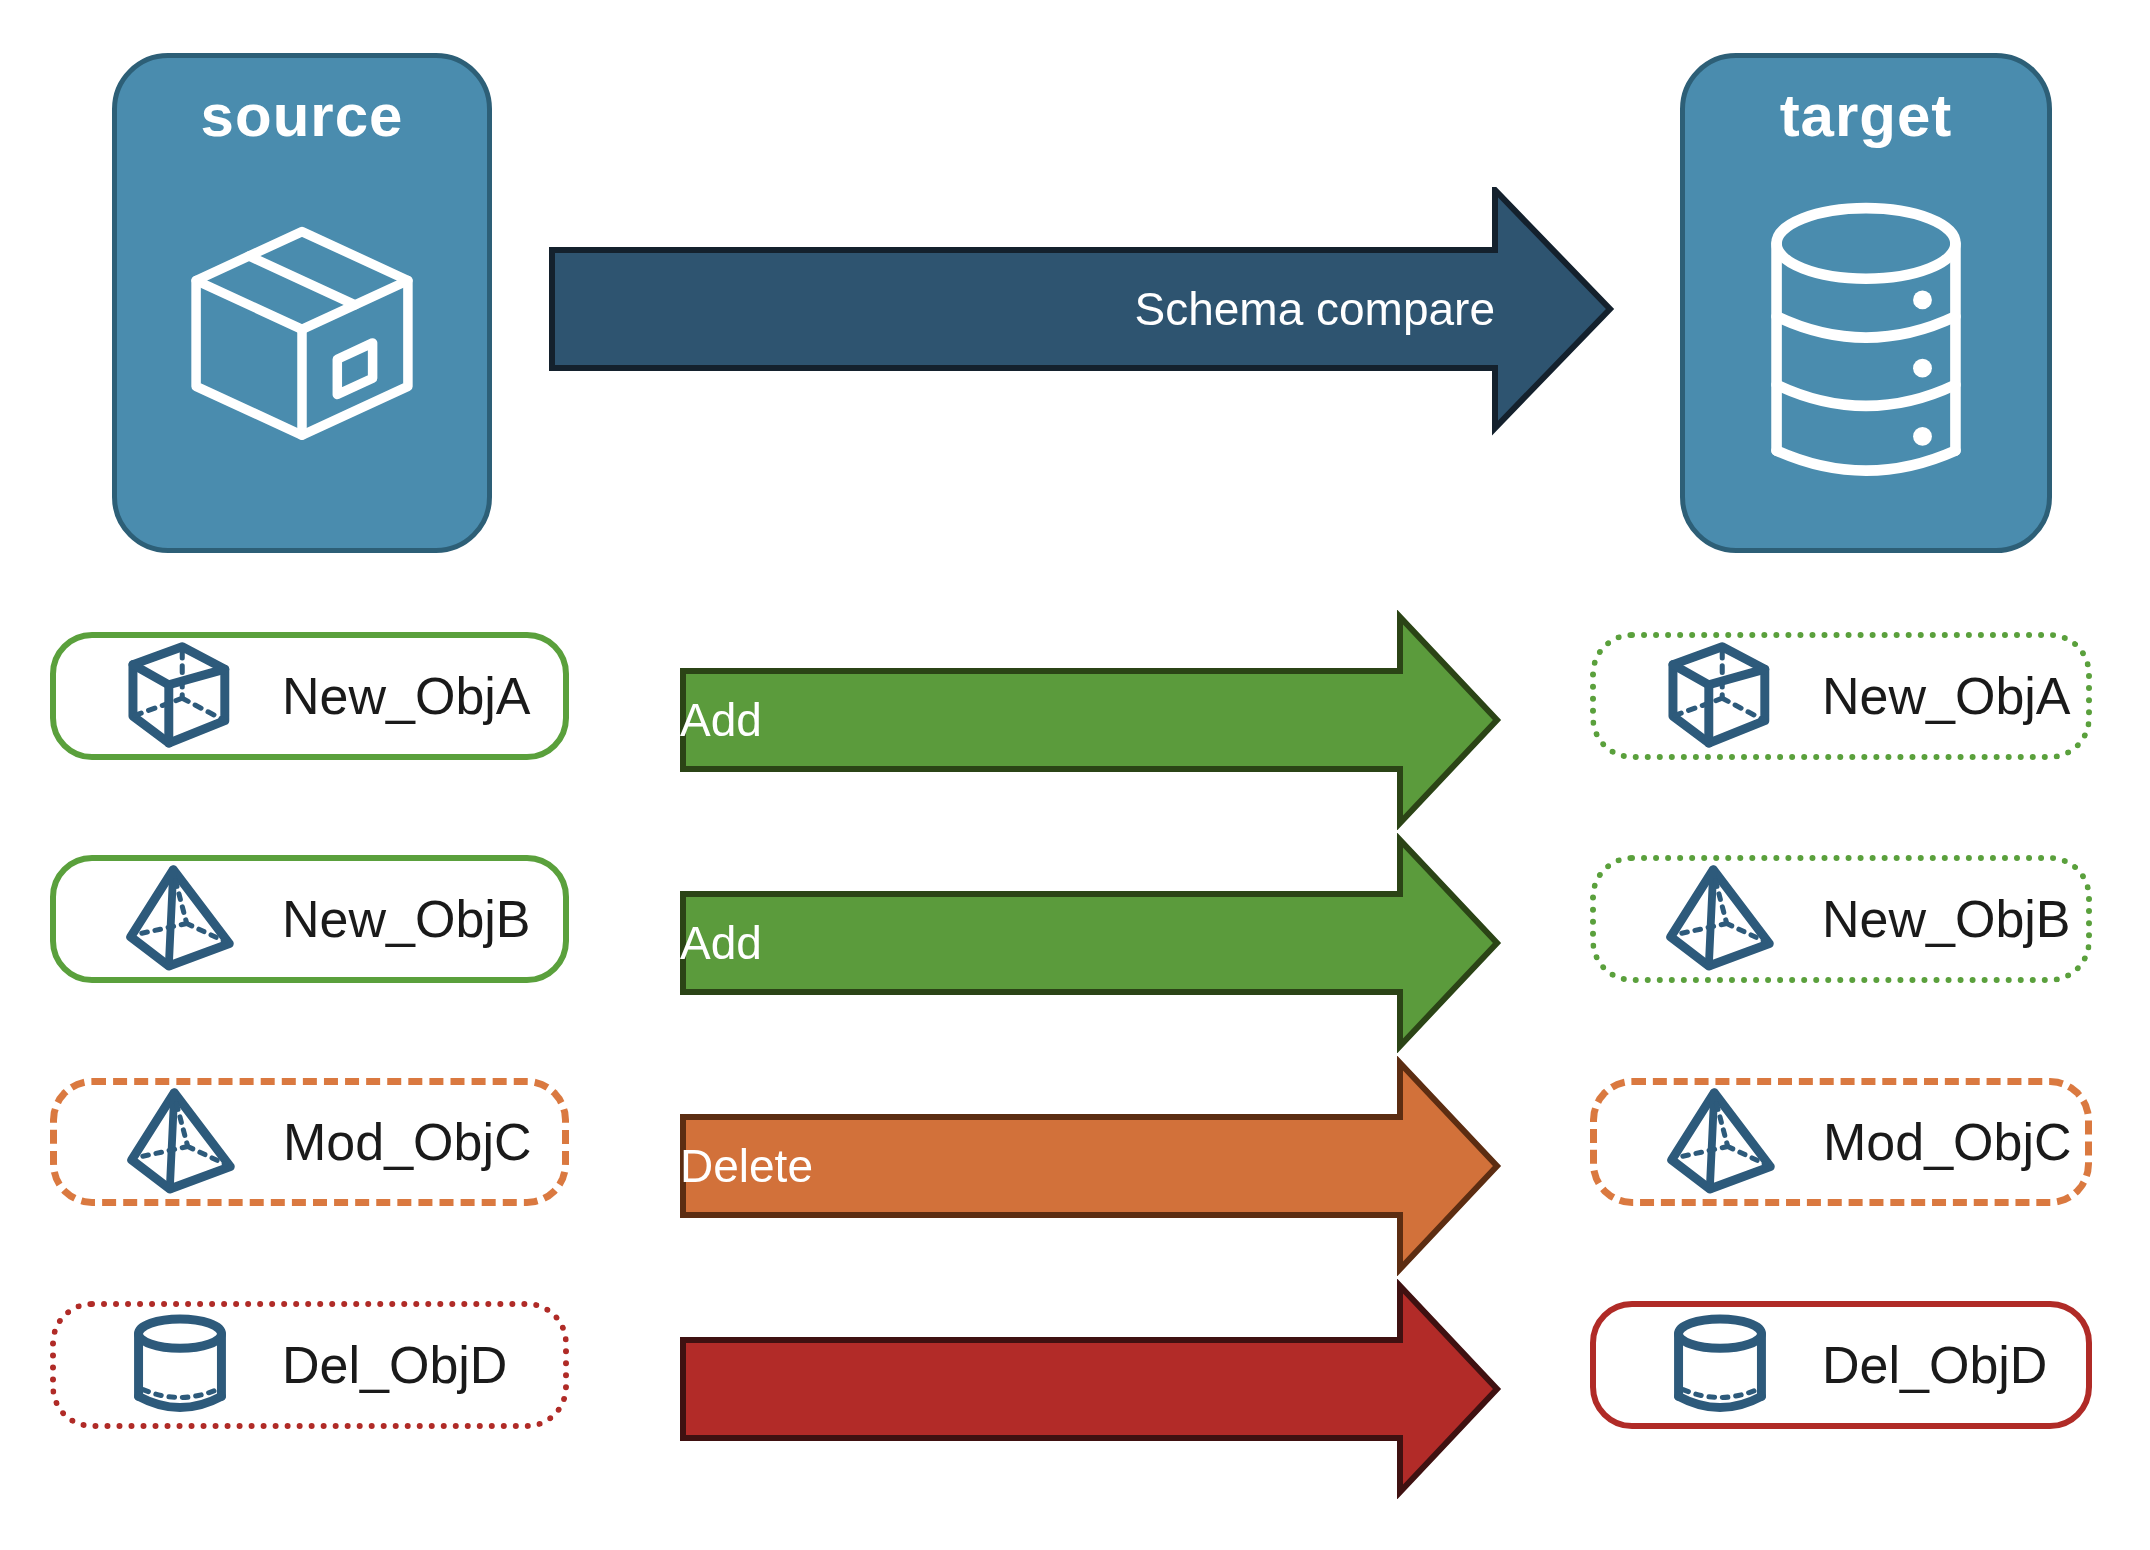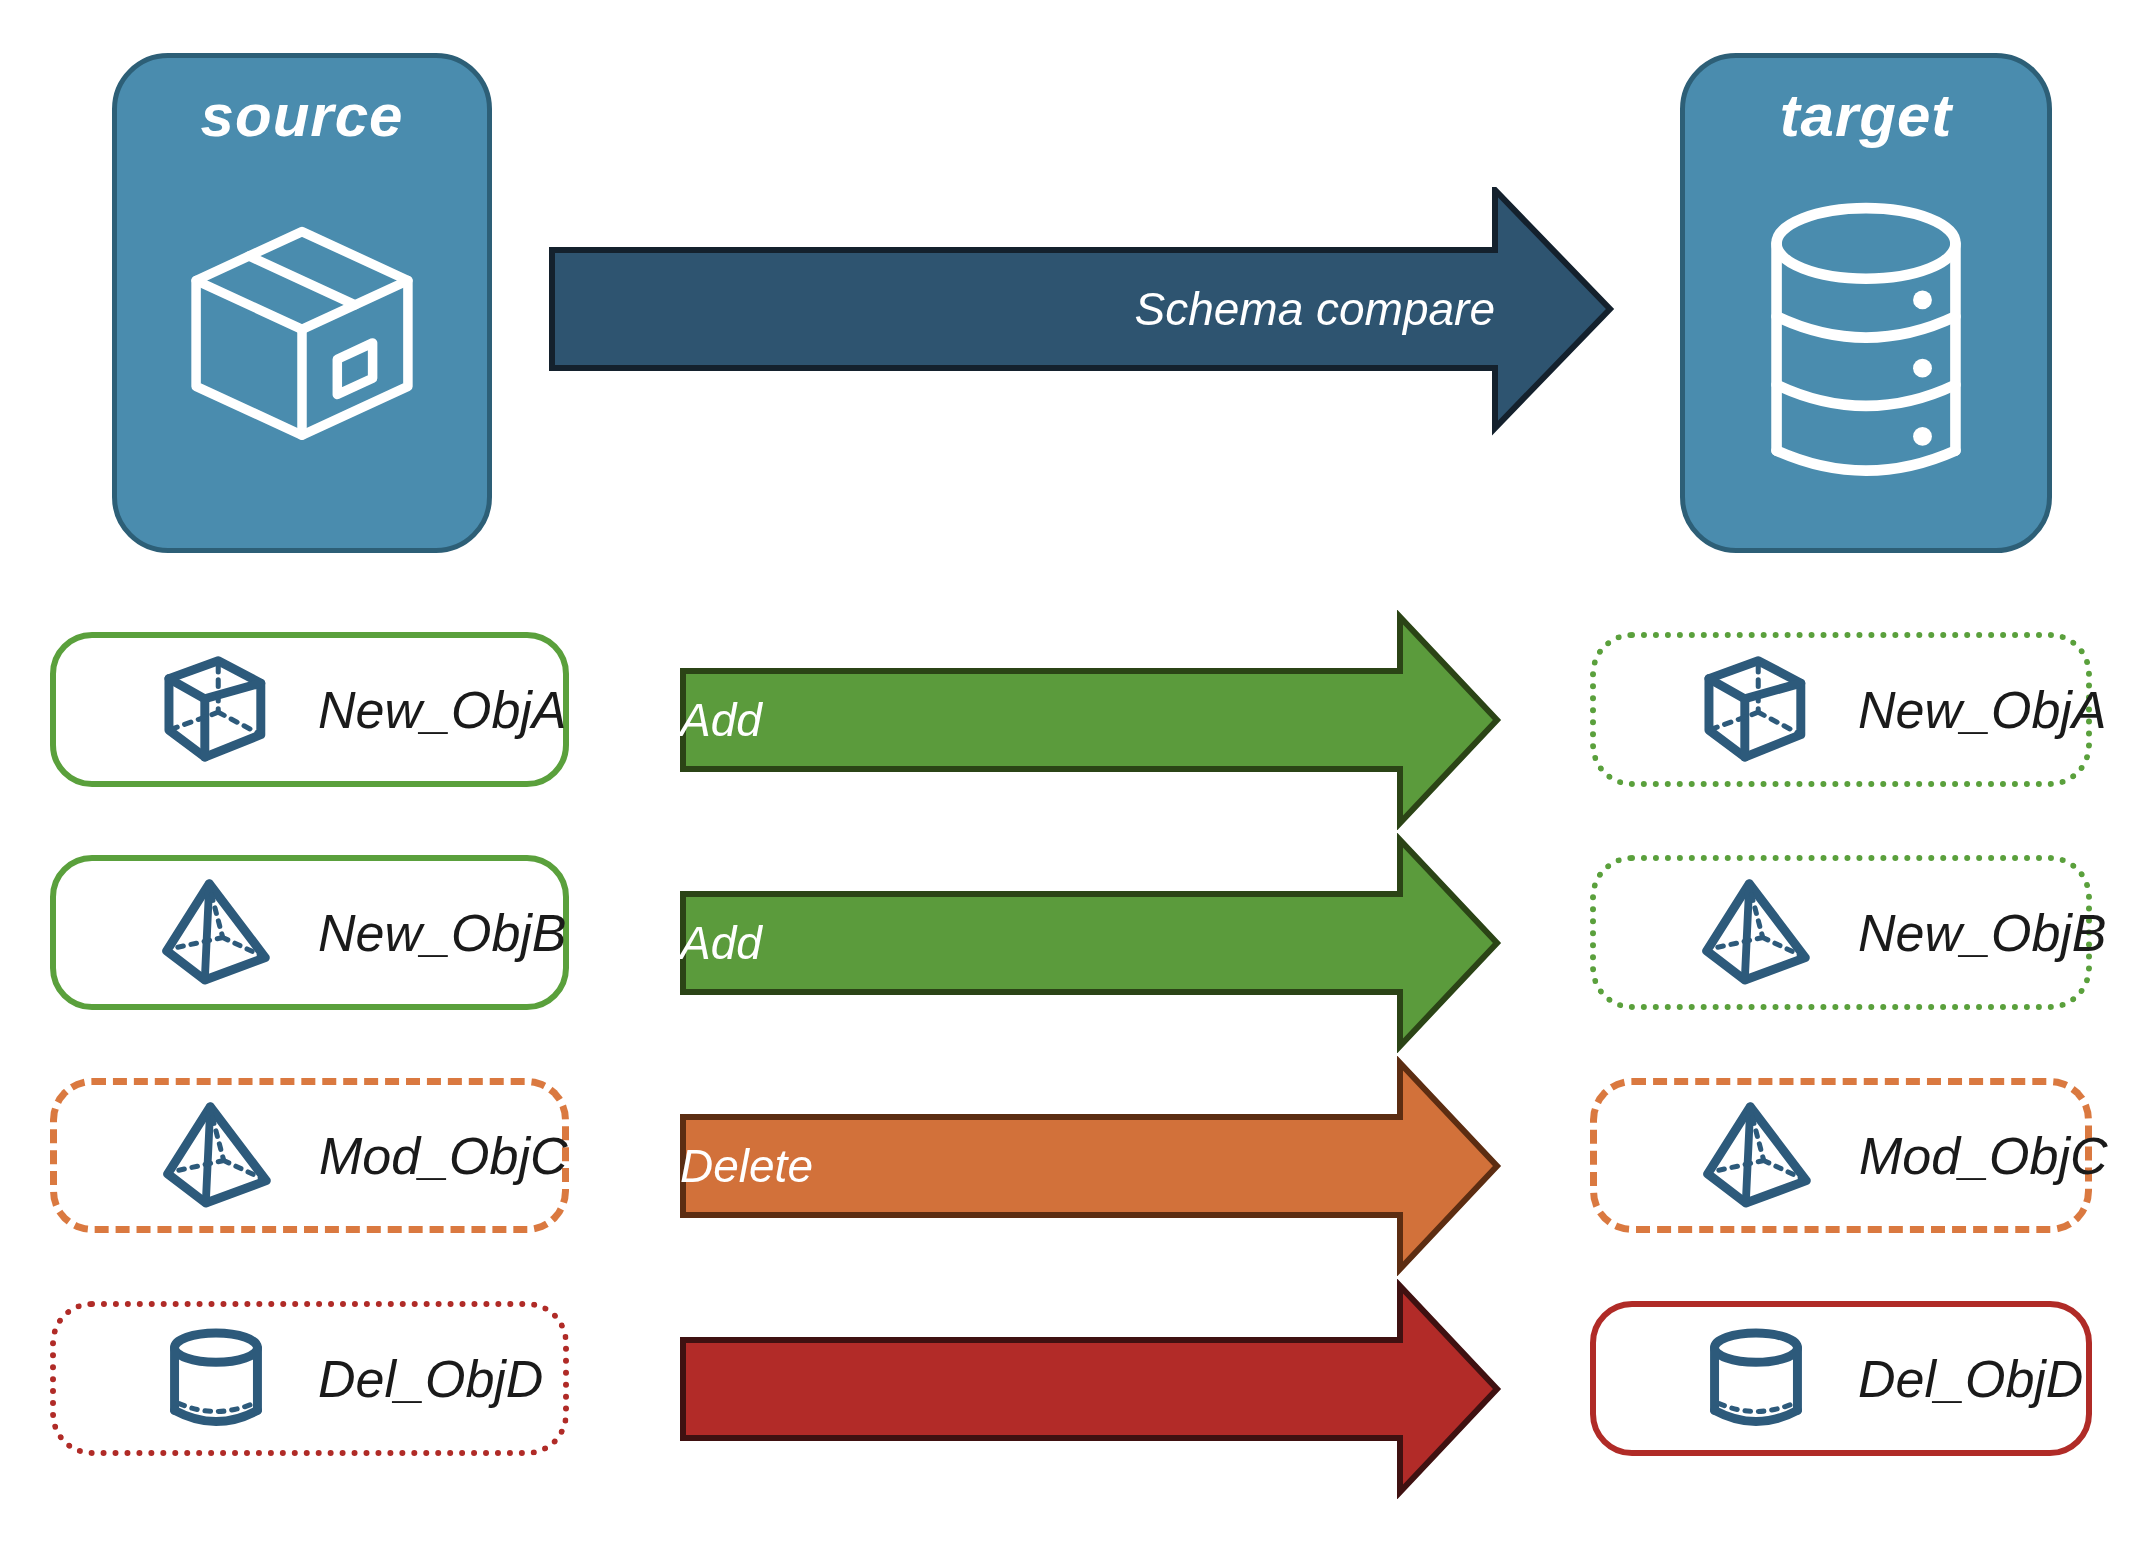--- a/index.html
+++ b/index.html
@@ -1,19 +1,18 @@
 <!DOCTYPE html>
 <html style="--node-fill: #4A8CAE; --node-border: #2D5F77; --compare-fill: #2E5470; --compare-border: #14212D; --green-fill: #5B9B3C; --green-dark: #2B4416; --green-accent: #5AA03C; --orange-fill: #D2713A; --orange-dark: #5C2D12; --orange-accent: #DA7940; --red-fill: #B22B28; --red-dark: #3F1111; --red-accent: #B02B27; --icon-blue: #2D5A7B; --label-text: #1A1A1A; --arrow-text: #FFFFFF;"><head>
 <meta charset="utf-8">
 <style>
   html,body{margin:0;padding:0;background:#ffffff;}
   .canvas{
     position:relative;width:2150px;height:1550px;background:#ffffff;overflow:hidden;
     font-family:"Liberation Sans",sans-serif;
-    font-style:italic;
   }
   
   .node{
     position:absolute;top:53px;height:500px;box-sizing:border-box;
     background:var(--node-fill);border:5px solid var(--node-border);border-radius:56px;
     display:flex;flex-direction:column;align-items:center;
   }
   .node.source{left:112px;width:380px;}
   .node.target{left:1680px;width:372px;}
   .node-title{
@@ -23,22 +22,22 @@
   .node-icon svg{display:block;}
   
   .big-arrow{position:absolute;left:549px;top:187px;width:1070px;height:250px;}
   .big-arrow polygon{fill:var(--compare-fill);stroke:var(--compare-border);stroke-width:6;}
   .big-arrow-label{
     position:absolute;left:549px;top:250px;width:946px;height:118px;line-height:118px;
     text-align:right;font-size:46px;color:var(--arrow-text);
   }
   
   .obj-box{
-    position:absolute;height:155px;box-sizing:border-box;border-radius:42px;background:#ffffff;
-    display:flex;align-items:center;gap:46px;padding-left:104px;
+    position:absolute;height:128px;box-sizing:border-box;border-radius:42px;background:#ffffff;
+    display:flex;align-items:center;gap:46px;padding-left:68px;
   }
   .obj-box.left{left:50px;width:519px;}
   .obj-box.right{left:1590px;width:502px;}
   .b-solid-green {border:6px solid var(--green-accent);}
   .b-dotted-green{border:6px dotted var(--green-accent);}
   .b-dashed-orange{border:7px dashed var(--orange-accent);align-items:center;}
   .b-dotted-red{border:6px dotted var(--red-accent);}
   .b-solid-red{border:6px solid var(--red-accent);}
   .icon-slot{width:112px;height:118px;flex:0 0 auto;color:var(--icon-blue);}
   .icon-slot svg{display:block;width:100%;height:100%;}

